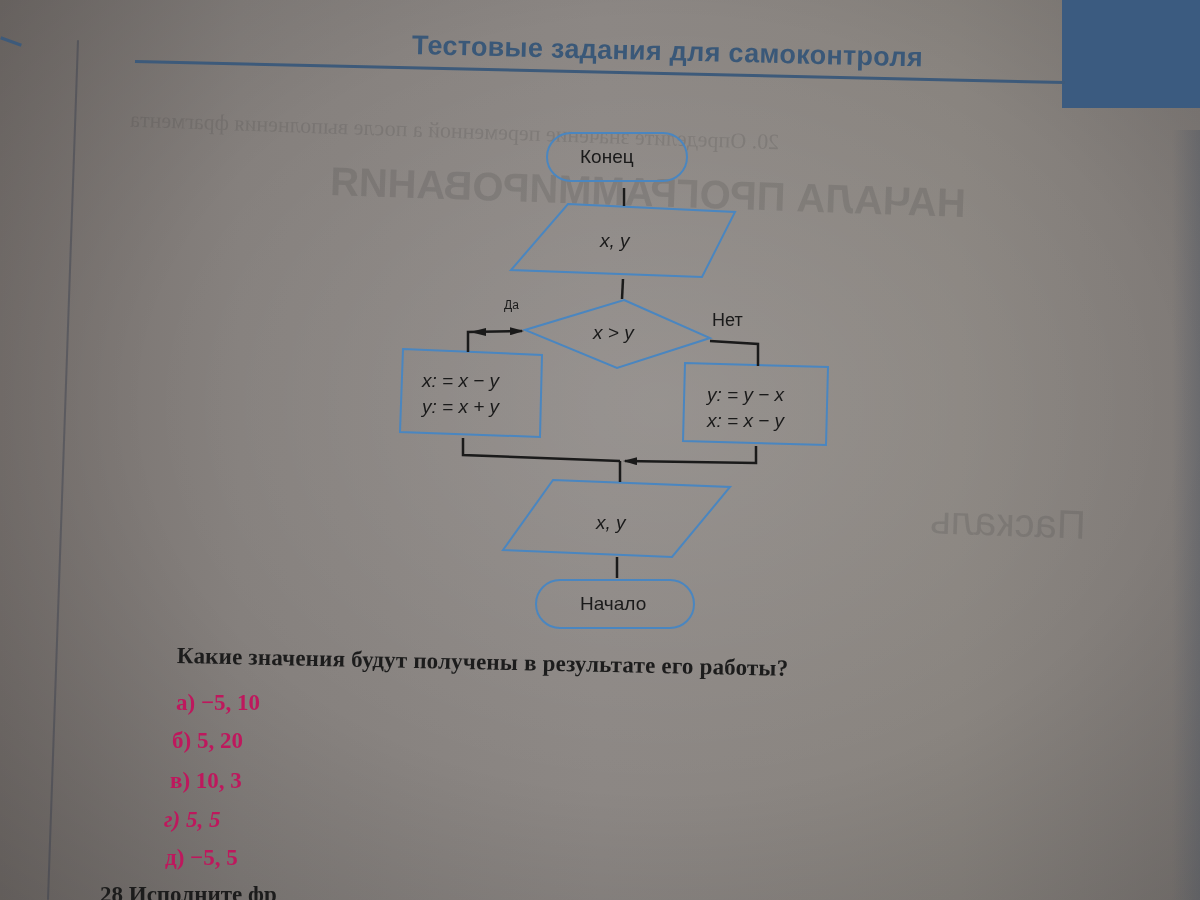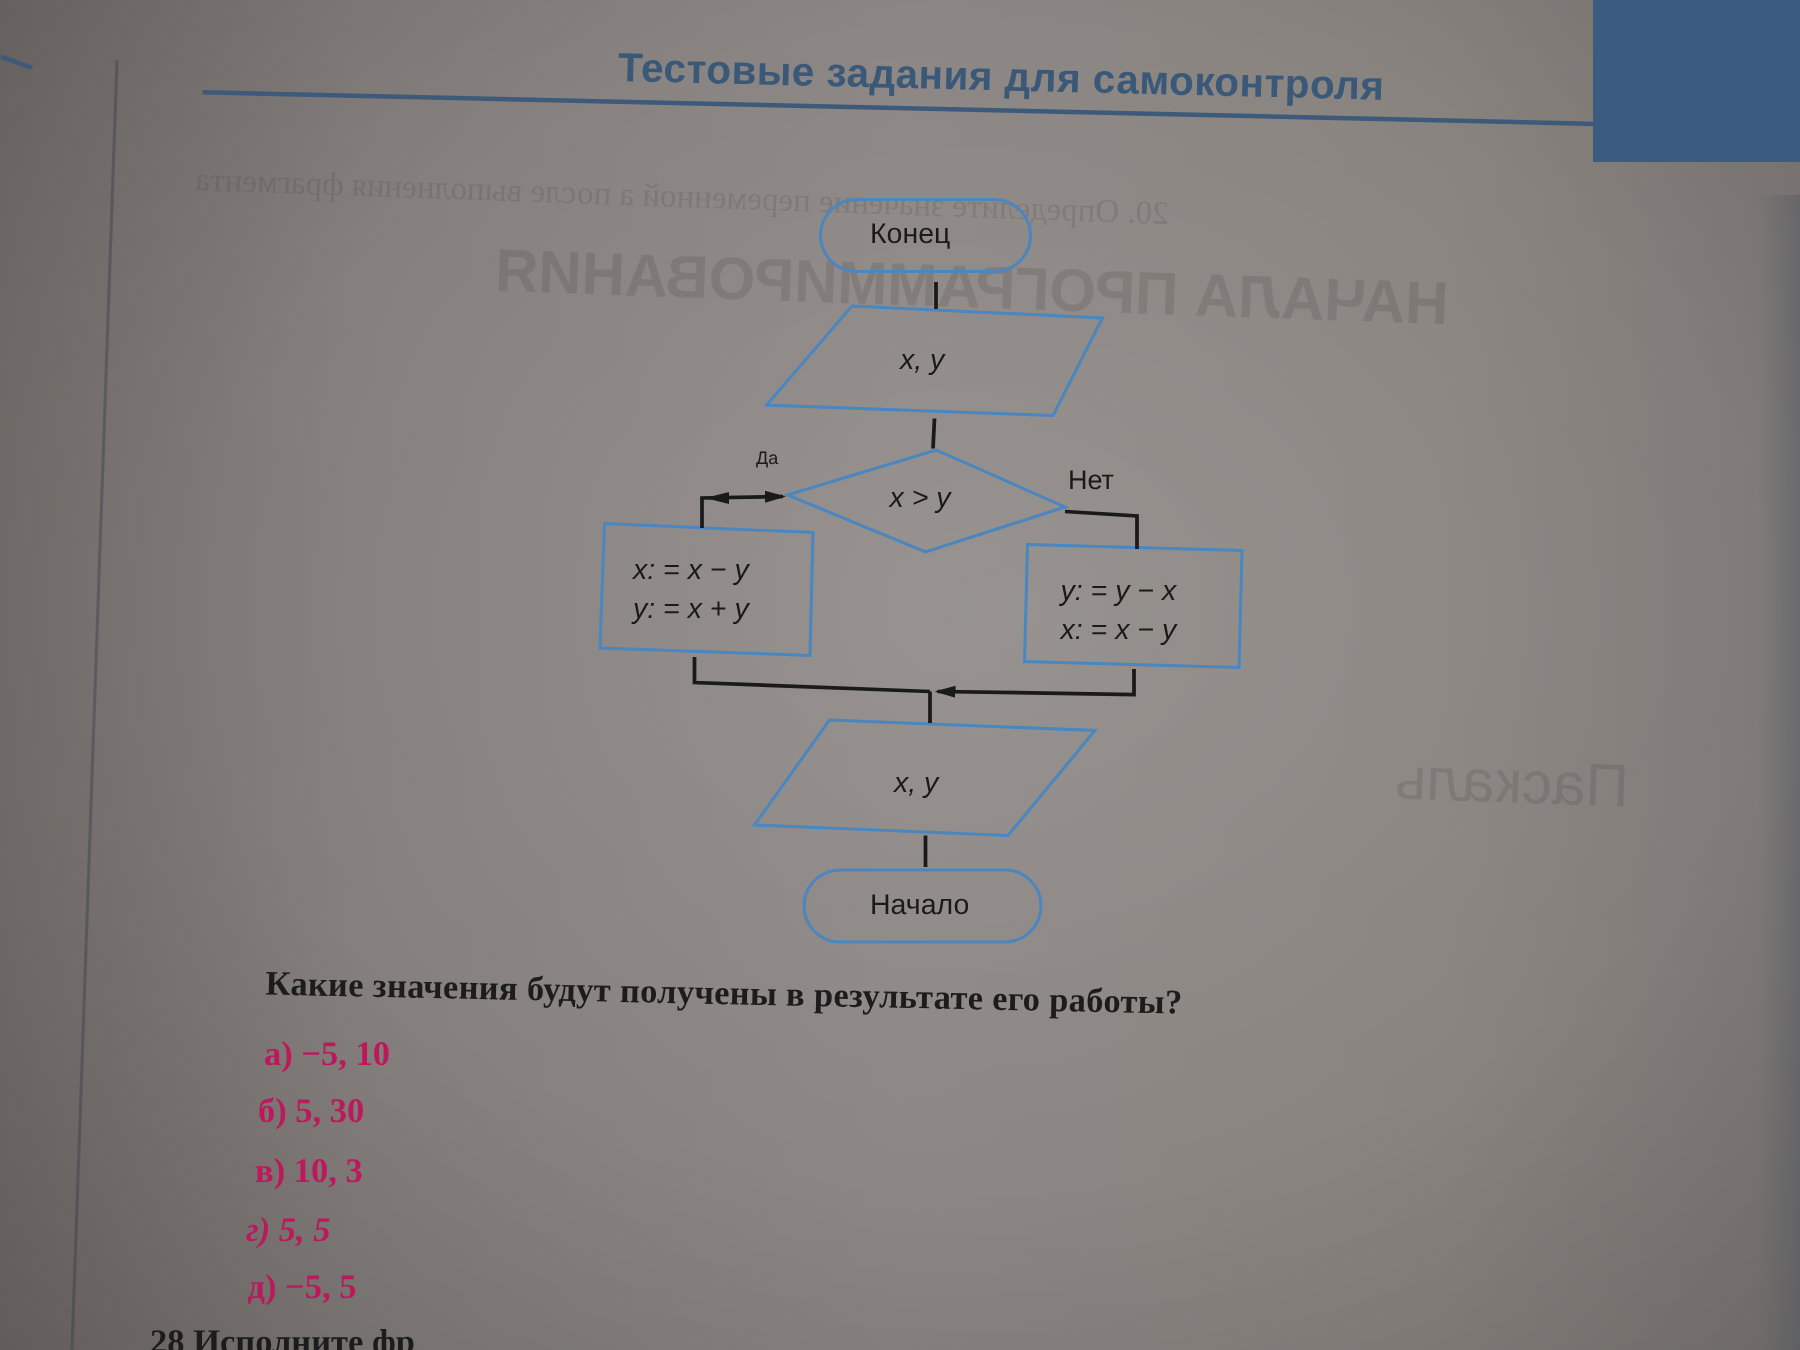--- a/index.html
+++ b/index.html
@@ -125,18 +125,18 @@
 <div class="fc-text fc-italic" style="left:422px; top:370px; font-size:19px;">x: = x − y</div>
 <div class="fc-text fc-italic" style="left:422px; top:396px; font-size:19px;">y: = x + y</div>
 <div class="fc-text fc-italic" style="left:707px; top:384px; font-size:19px;">y: = y − x</div>
 <div class="fc-text fc-italic" style="left:707px; top:410px; font-size:19px;">x: = x − y</div>
 <div class="fc-text fc-italic" style="left:596px; top:512px; font-size:19px;">x, y</div>
 <div class="fc-text" style="left:580px; top:593px; font-size:19px;">Начало</div>
 
 <div class="question">Какие значения будут получены в результате его работы?</div>
 
 <div class="answer" style="left:176px; top:690px;">а) −5, 10</div>
-<div class="answer" style="left:172px; top:728px;">б) 5, 30</div>
+<div class="answer" style="left:172px; top:728px;">б) 5, 20</div>
 <div class="answer" style="left:170px; top:768px;">в) 10, 3</div>
 <div class="answer" style="left:164px; top:807px;font-style:italic;">г) 5, 5</div>
 <div class="answer" style="left:165px; top:845px;">д) −5, 5</div>
 
 <div class="next-task">28   Исполните фр</div>
 
 </body></html>

